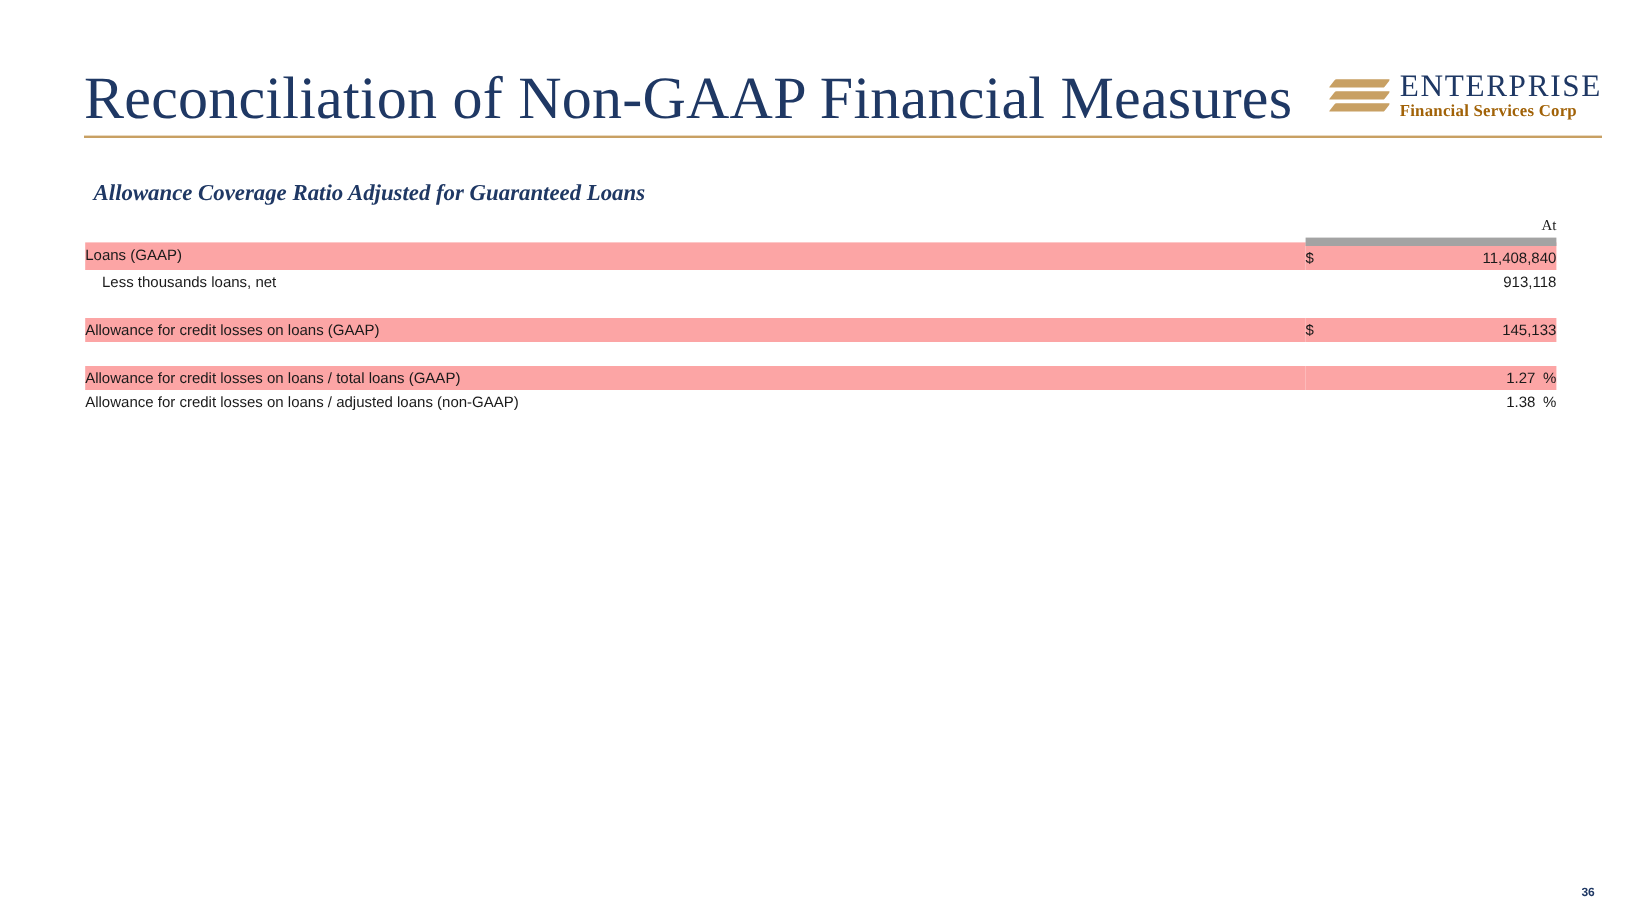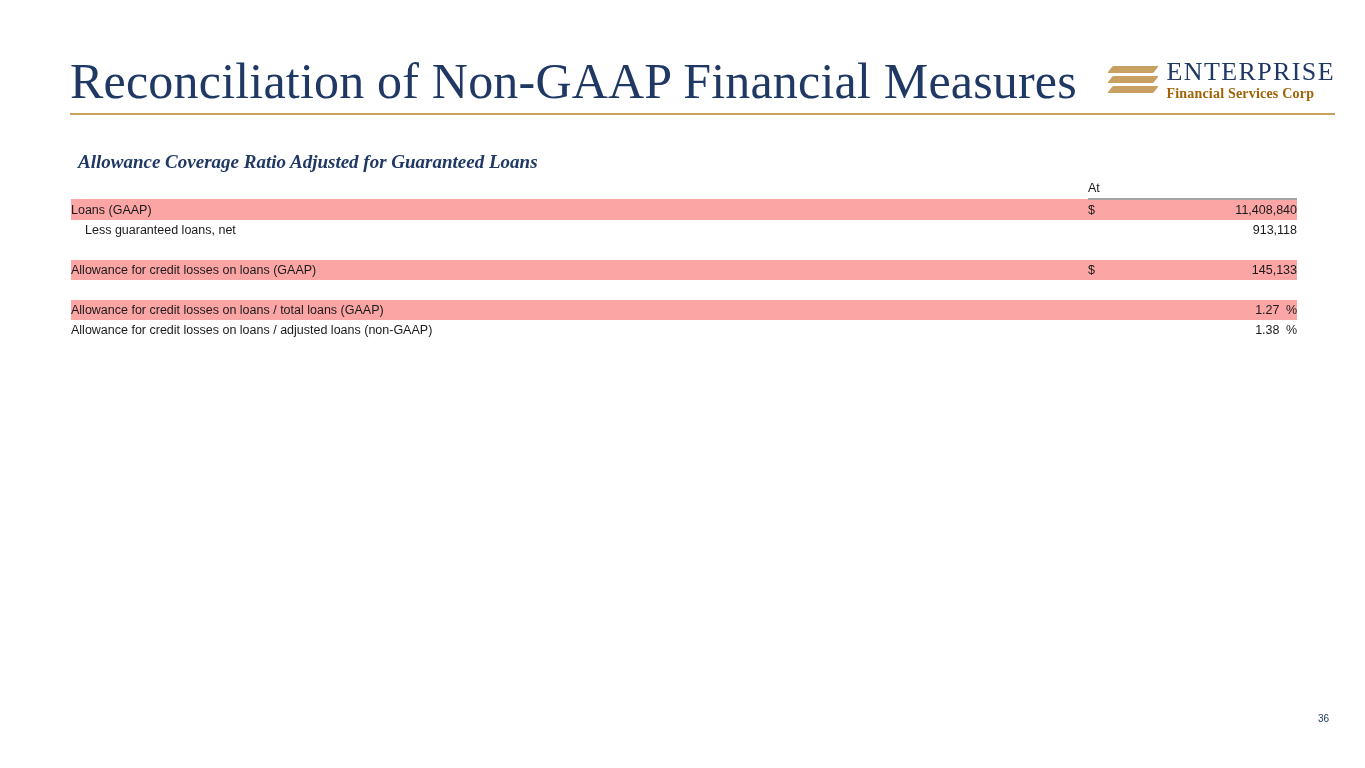--- a/index.html
+++ b/index.html
@@ -133,22 +133,23 @@
   .sym { text-align: left; padding-left: 4px; }
   .val { text-align: right; padding-right: 2px; }
   .val .pct { display: inline-block; width: 14px; text-align: right; }
 
   tr.shaded td { background: #fca5a5; }
   tr.spacer td { height: 20px; background: transparent; }
 
   
   .hdr-at td { text-align: center; height: 20px; }
   .hdr-at .at-cell {
-    border-bottom: 2px solid #a3a3a3;
-    text-align: left;
+    border-bottom: 7px solid #a3a3a3;
+    text-align: right;
+    font-family: Liberation Serif, serif;
   }
   .hdr-date td { height: 20px; }
   .hdr-date .date-cell {
     text-align: center;
     border-bottom: 1px solid #000000;
   }
   .units {
     font-style: italic;
     font-size: 12.5px;
     padding-left: 2px;
@@ -157,23 +158,23 @@
   .dbl-top td.sym, .dbl-top td.val {
     border-top: 1px solid #1f3864;
   }
   tr.total td.sym, tr.total td.val {
     border-bottom: 3px double #1f3864;
   }
 
   .page-number {
     position: absolute;
     right: 36px;
-    bottom: 44px;
+    bottom: 18px;
     font-size: 10px;
-    font-weight: normal;
+    font-weight: bold;
     color: #1f3864;
     margin-top: 24px;
   }
 </style>
 </head>
 <body>
 
 <div class="slide-header">
   <div class="slide-title">Reconciliation of Non-GAAP Financial Measures</div>
 
@@ -207,21 +208,21 @@
         <td class="at-cell" colspan="2">At</td>
       </tr>
 
       <tr class="shaded">
         <td class="lbl">Loans (GAAP)</td>
         <td class="sym">$</td>
         <td class="val">11,408,840</td>
       </tr>
 
       <tr>
-        <td class="lbl indent">Less guaranteed loans, net</td>
+        <td class="lbl indent">Less thousands loans, net</td>
         <td class="sym"></td>
         <td class="val">913,118</td>
       </tr>
 
 
       <tr class="spacer">
           <td colspan="3"></td>
         </tr>
 
       <tr class="shaded">

